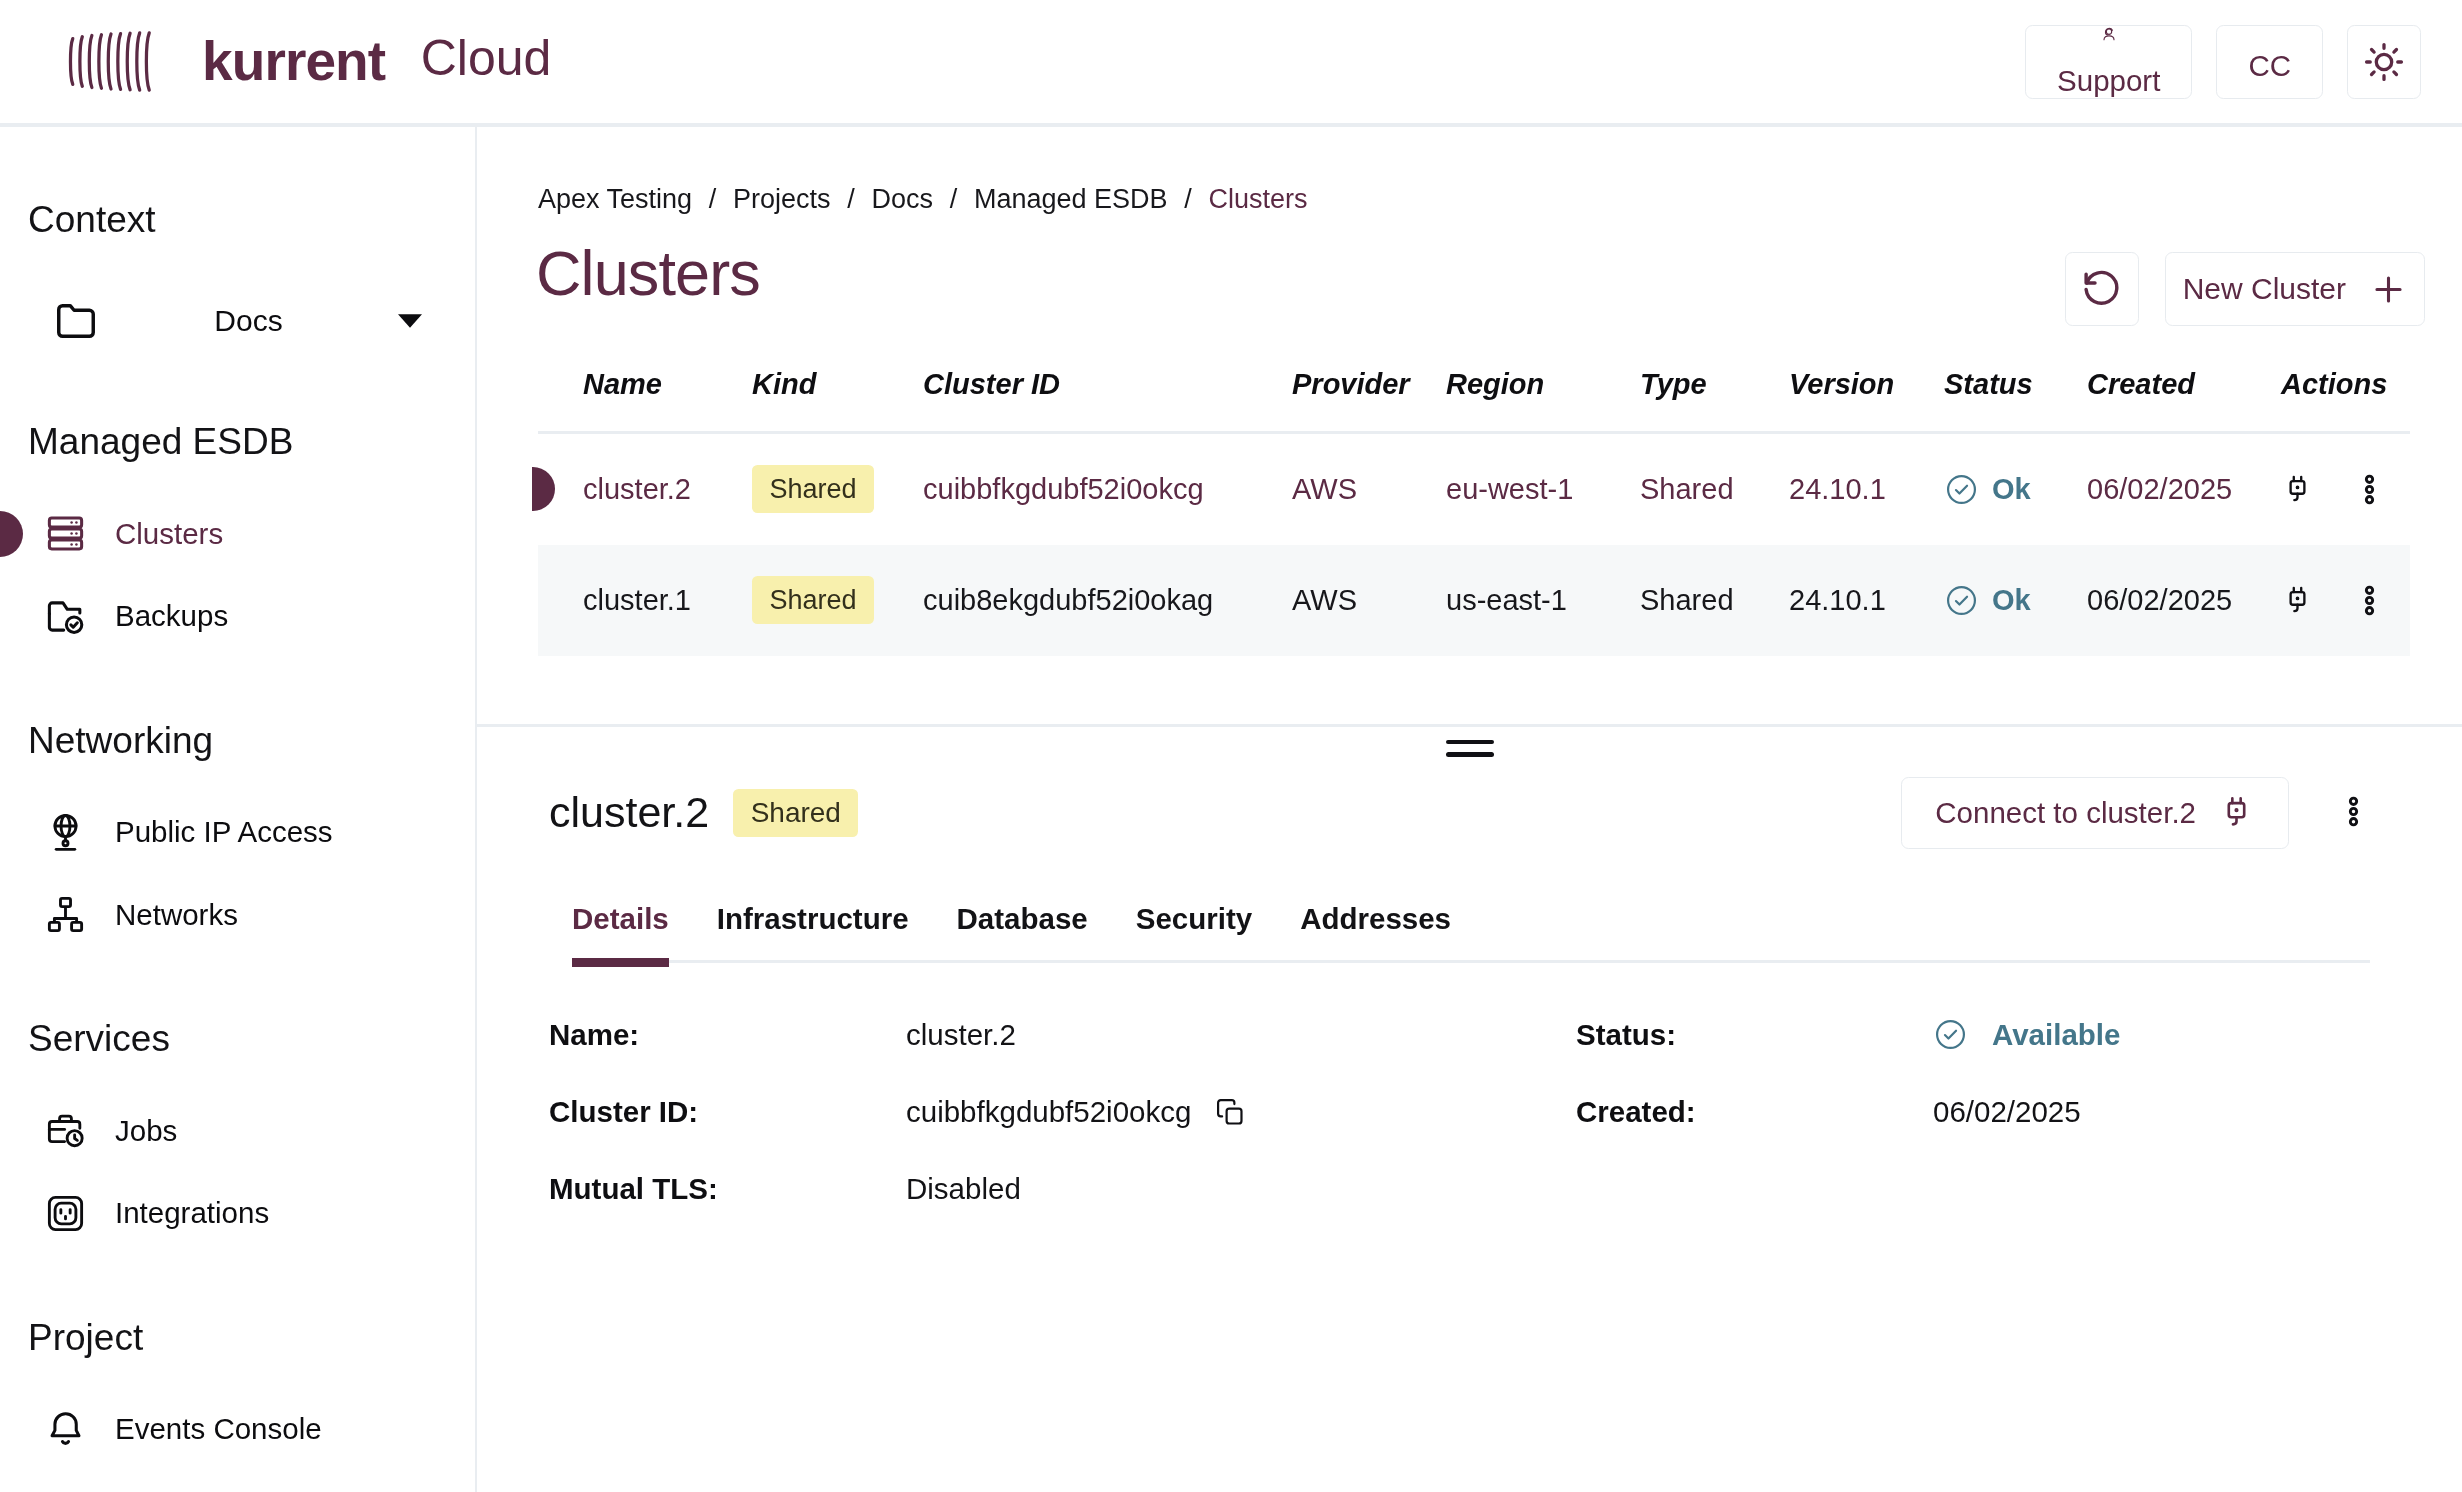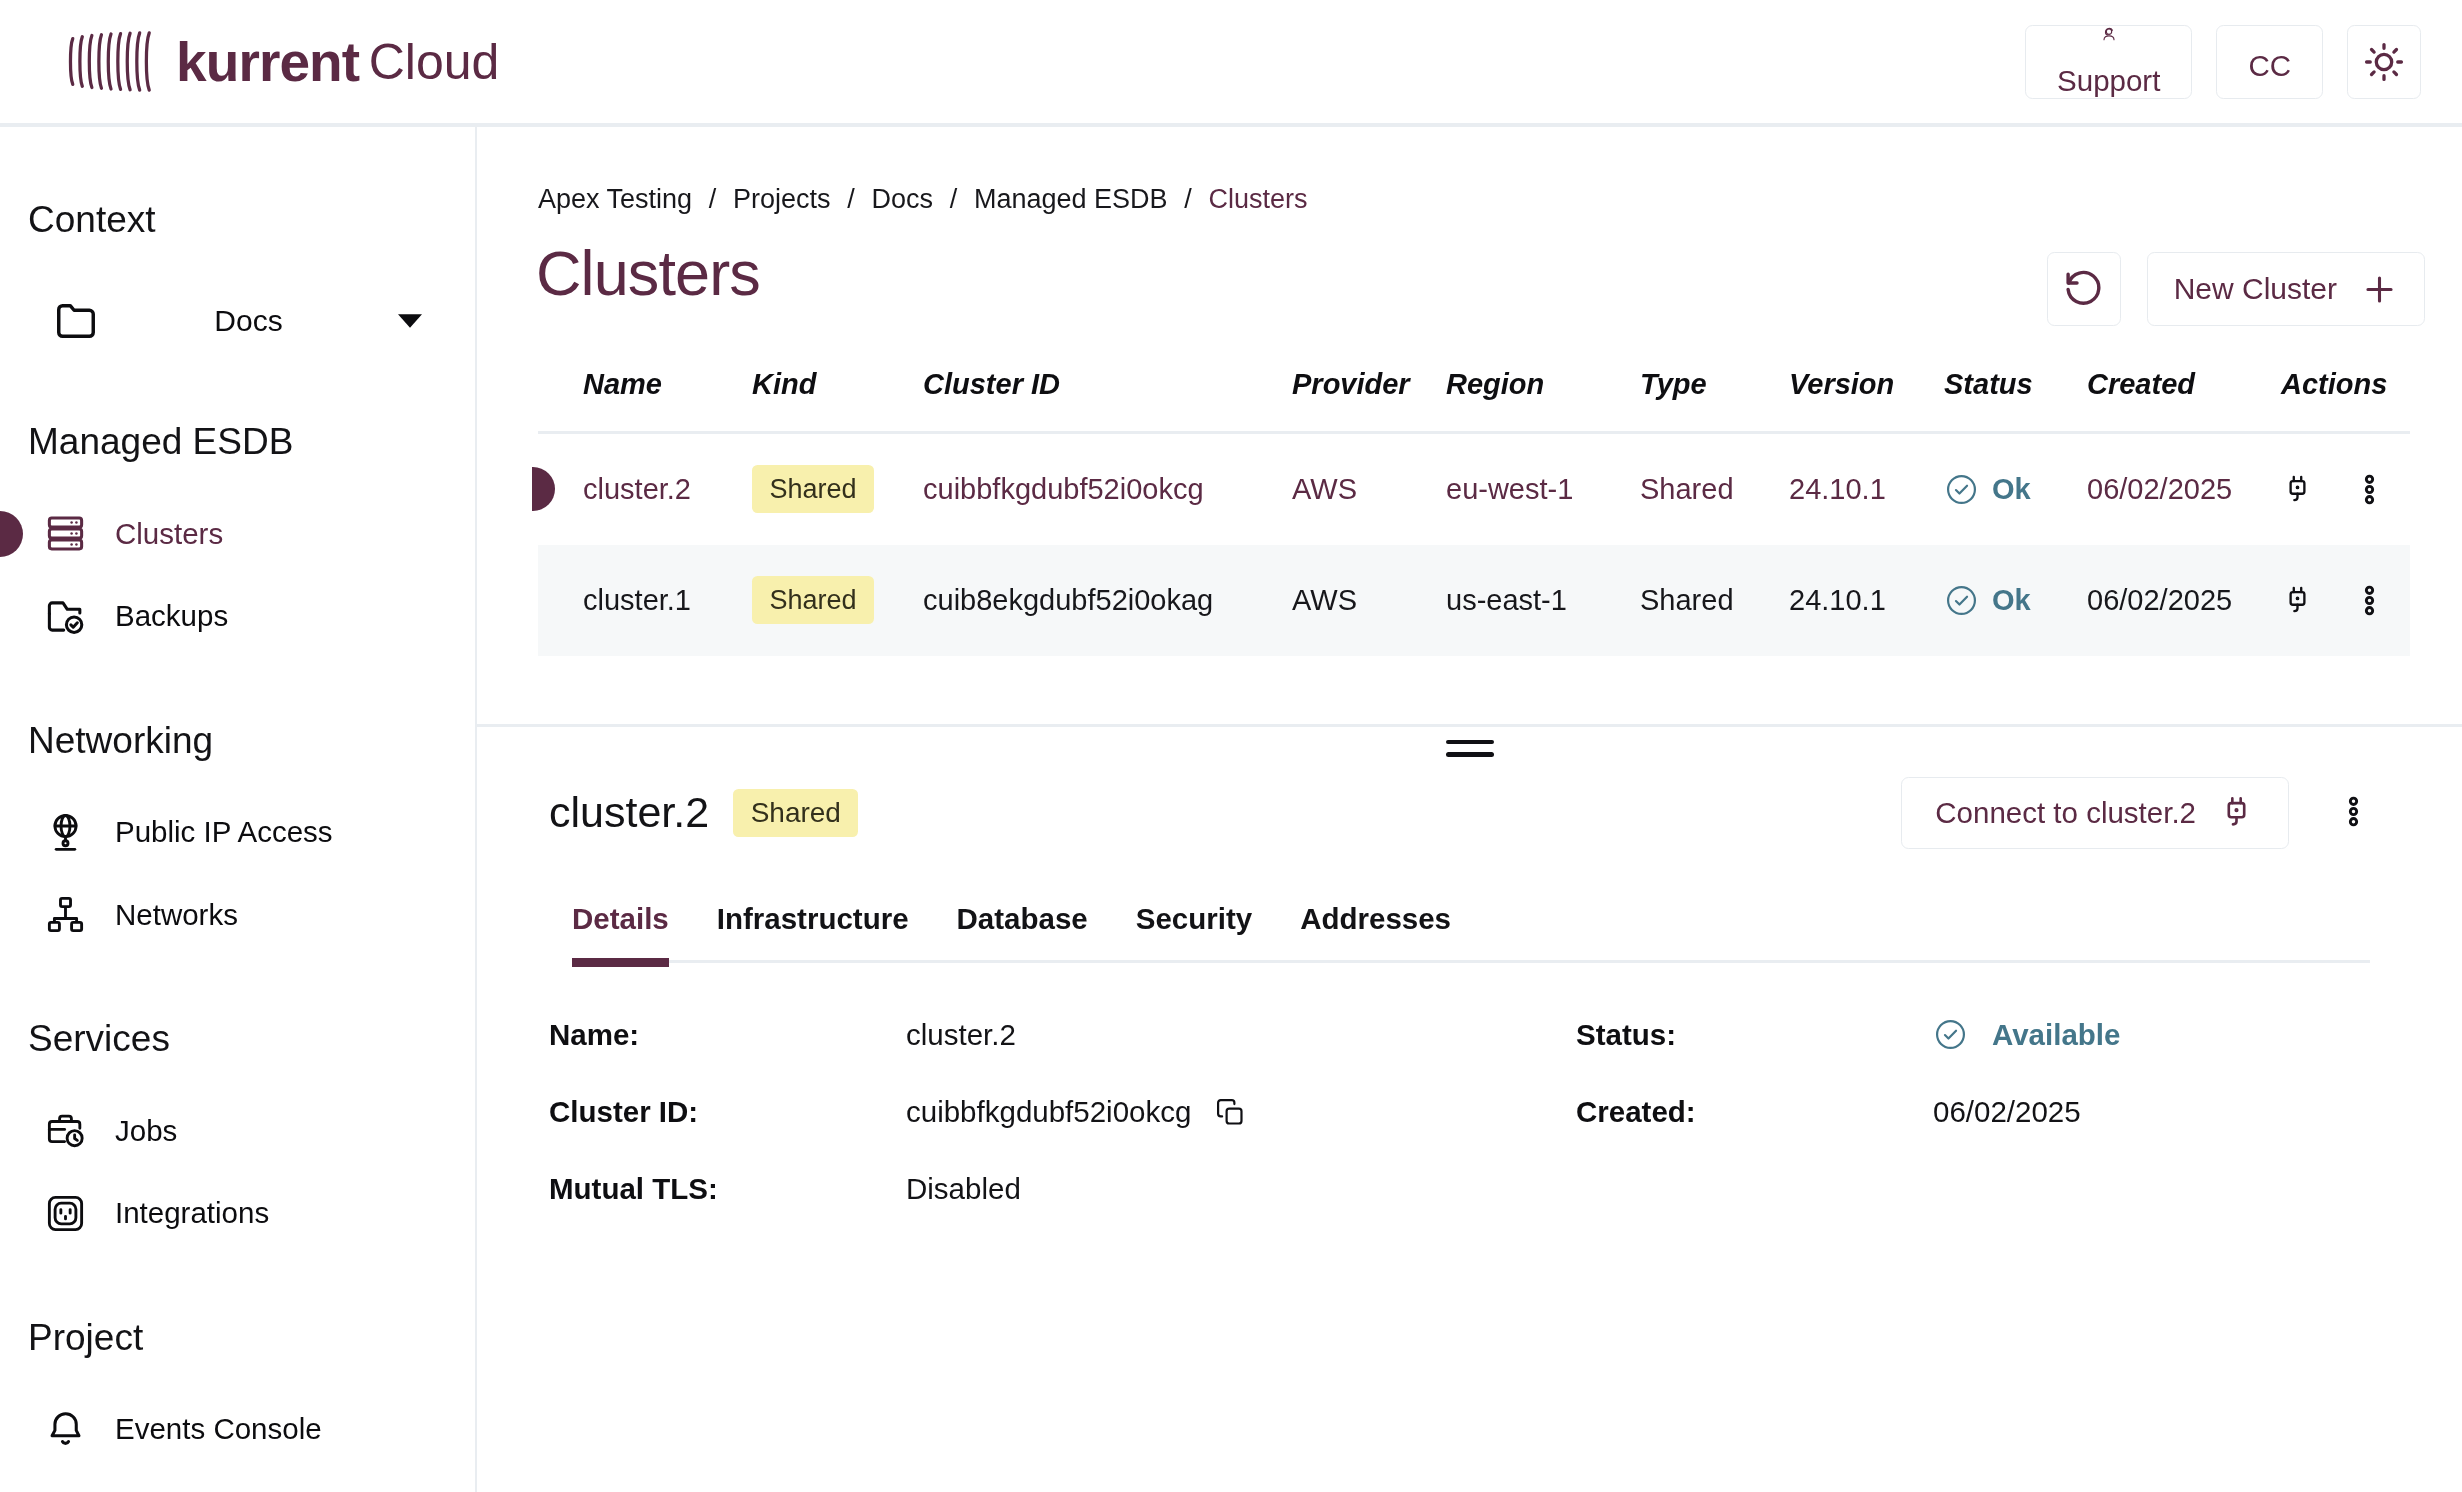--- a/index.html
+++ b/index.html
@@ -11,21 +11,21 @@
     --stripe:#f6f8f9;
     --ink:#17171b;
   }
   *{box-sizing:border-box;margin:0;padding:0;}
   html,body{background:#fff;}
   body{font-family:"Liberation Sans","DejaVu Sans",sans-serif;color:var(--ink);}
   .page{width:2462px;height:1492px;position:relative;background:#fff;overflow:hidden;}
 
   
   .topbar{height:127px;display:flex;align-items:center;padding:0 41px 0 50px;border-bottom:4.6px solid var(--line);}
-  .logo{display:flex;align-items:center;gap:4px;}
+  .logo{display:flex;align-items:flex-start;gap:30px;}
   .logo-waves{width:122px;height:65px;color:var(--brand);}
   .logo-brand{font-size:55px;font-weight:800;color:var(--brand);letter-spacing:-0.9px;}
   .logo-suffix{font-size:50px;font-weight:300;color:var(--brand);margin-left:5.5px;}
   .topbar-actions{margin-left:auto;display:flex;align-items:center;gap:24px;}
   .tb-btn{display:flex;align-items:center;gap:23px;height:74px;border:1.8px solid var(--border);border-radius:7.4px;background:#fff;color:var(--brand);font-size:29.5px;padding:0 31px;cursor:pointer;flex-direction:column;}
   .tb-btn svg{width:42px;height:42px;}
   .tb-btn .caret{width:22px;height:13px;}
   .tb-icon-btn{width:74px;height:74px;display:flex;align-items:center;justify-content:center;border:1.8px solid var(--border);border-radius:7.4px;background:#fff;color:var(--brand);cursor:pointer;}
   .tb-icon-btn svg{width:44px;height:44px;}
 
@@ -51,21 +51,21 @@
 
   
   .breadcrumb{margin:57px 0 0 61px;font-size:27px;color:#18181c;}
   .breadcrumb span{margin-right:9.2px;}
   .crumb{cursor:pointer;}
   .crumb-current{color:var(--brand);}
   .page-title{margin:22px 0 0 59px;font-size:63px;font-weight:300;color:var(--brand);letter-spacing:-0.9px;}
   .page-actions{position:absolute;top:125px;right:37px;display:flex;gap:26px;}
   .icon-btn{width:74px;height:74px;border:1.8px solid var(--border);border-radius:7.4px;background:#fff;color:var(--brand);display:flex;align-items:center;justify-content:center;cursor:pointer;}
   .icon-btn svg{width:41px;height:41px;}
-  .btn-new{display:flex;align-items:center;gap:24px;height:74px;border:1.8px solid var(--border);border-radius:7.4px;background:#fff;color:var(--brand);font-size:30px;padding:0 26px;cursor:pointer;}
+  .btn-new{display:flex;align-items:center;gap:24px;height:74px;border:1.8px solid var(--border);border-radius:7.4px;background:#fff;color:var(--brand);font-size:30px;padding:0 17px;cursor:pointer;}
   .btn-new svg{width:37px;height:37px;}
 
   
   .table{margin:59px 0 0 61px;width:1872px;font-size:29px;}
   .t-row{display:grid;grid-template-columns:169px 171px 369px 154px 194px 149px 155px 143px 194px 1fr;align-items:center;padding-left:45px;}
   .t-head{font-weight:700;color:#0e0e11;padding-bottom:29.5px;border-bottom:3.7px solid var(--line);font-style:italic;}
   .t-data{height:111px;position:relative;cursor:pointer;}
   .t-data.striped{background:var(--stripe);}
   .t-data.selected{color:var(--brand);}
   .t-data.selected::before{content:"";position:absolute;left:-6.5px;top:50%;transform:translateY(-50%);width:23px;height:44px;background:var(--brand);border-radius:0 44px 44px 0;}

